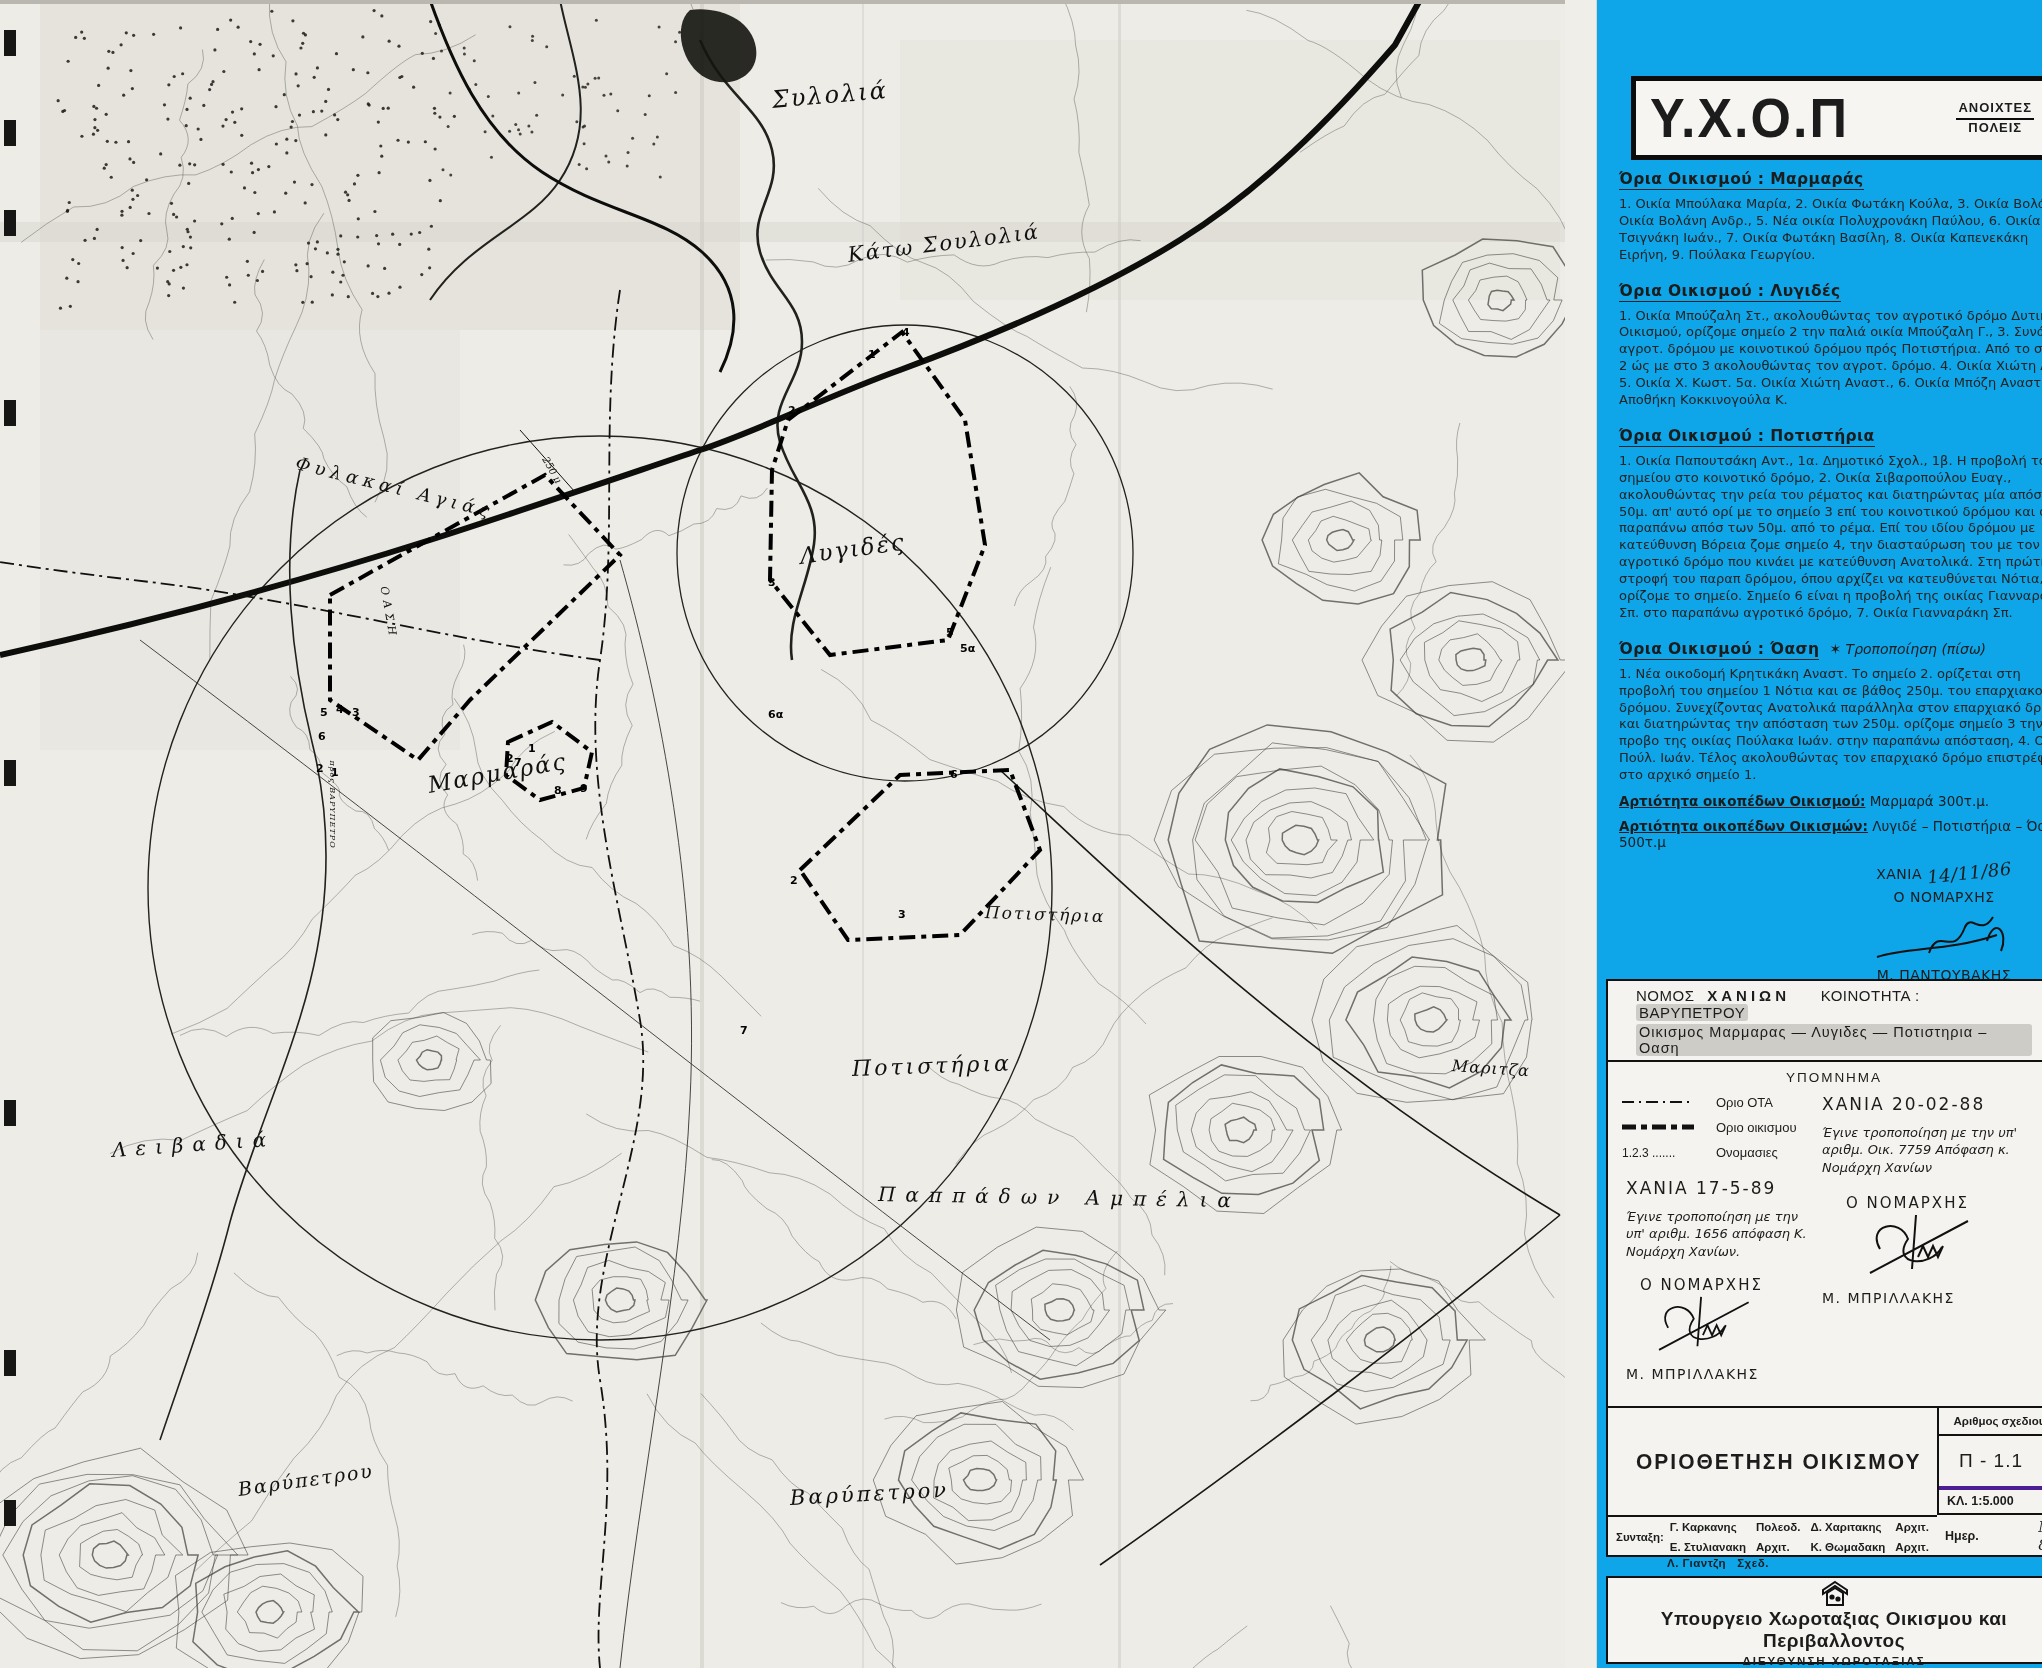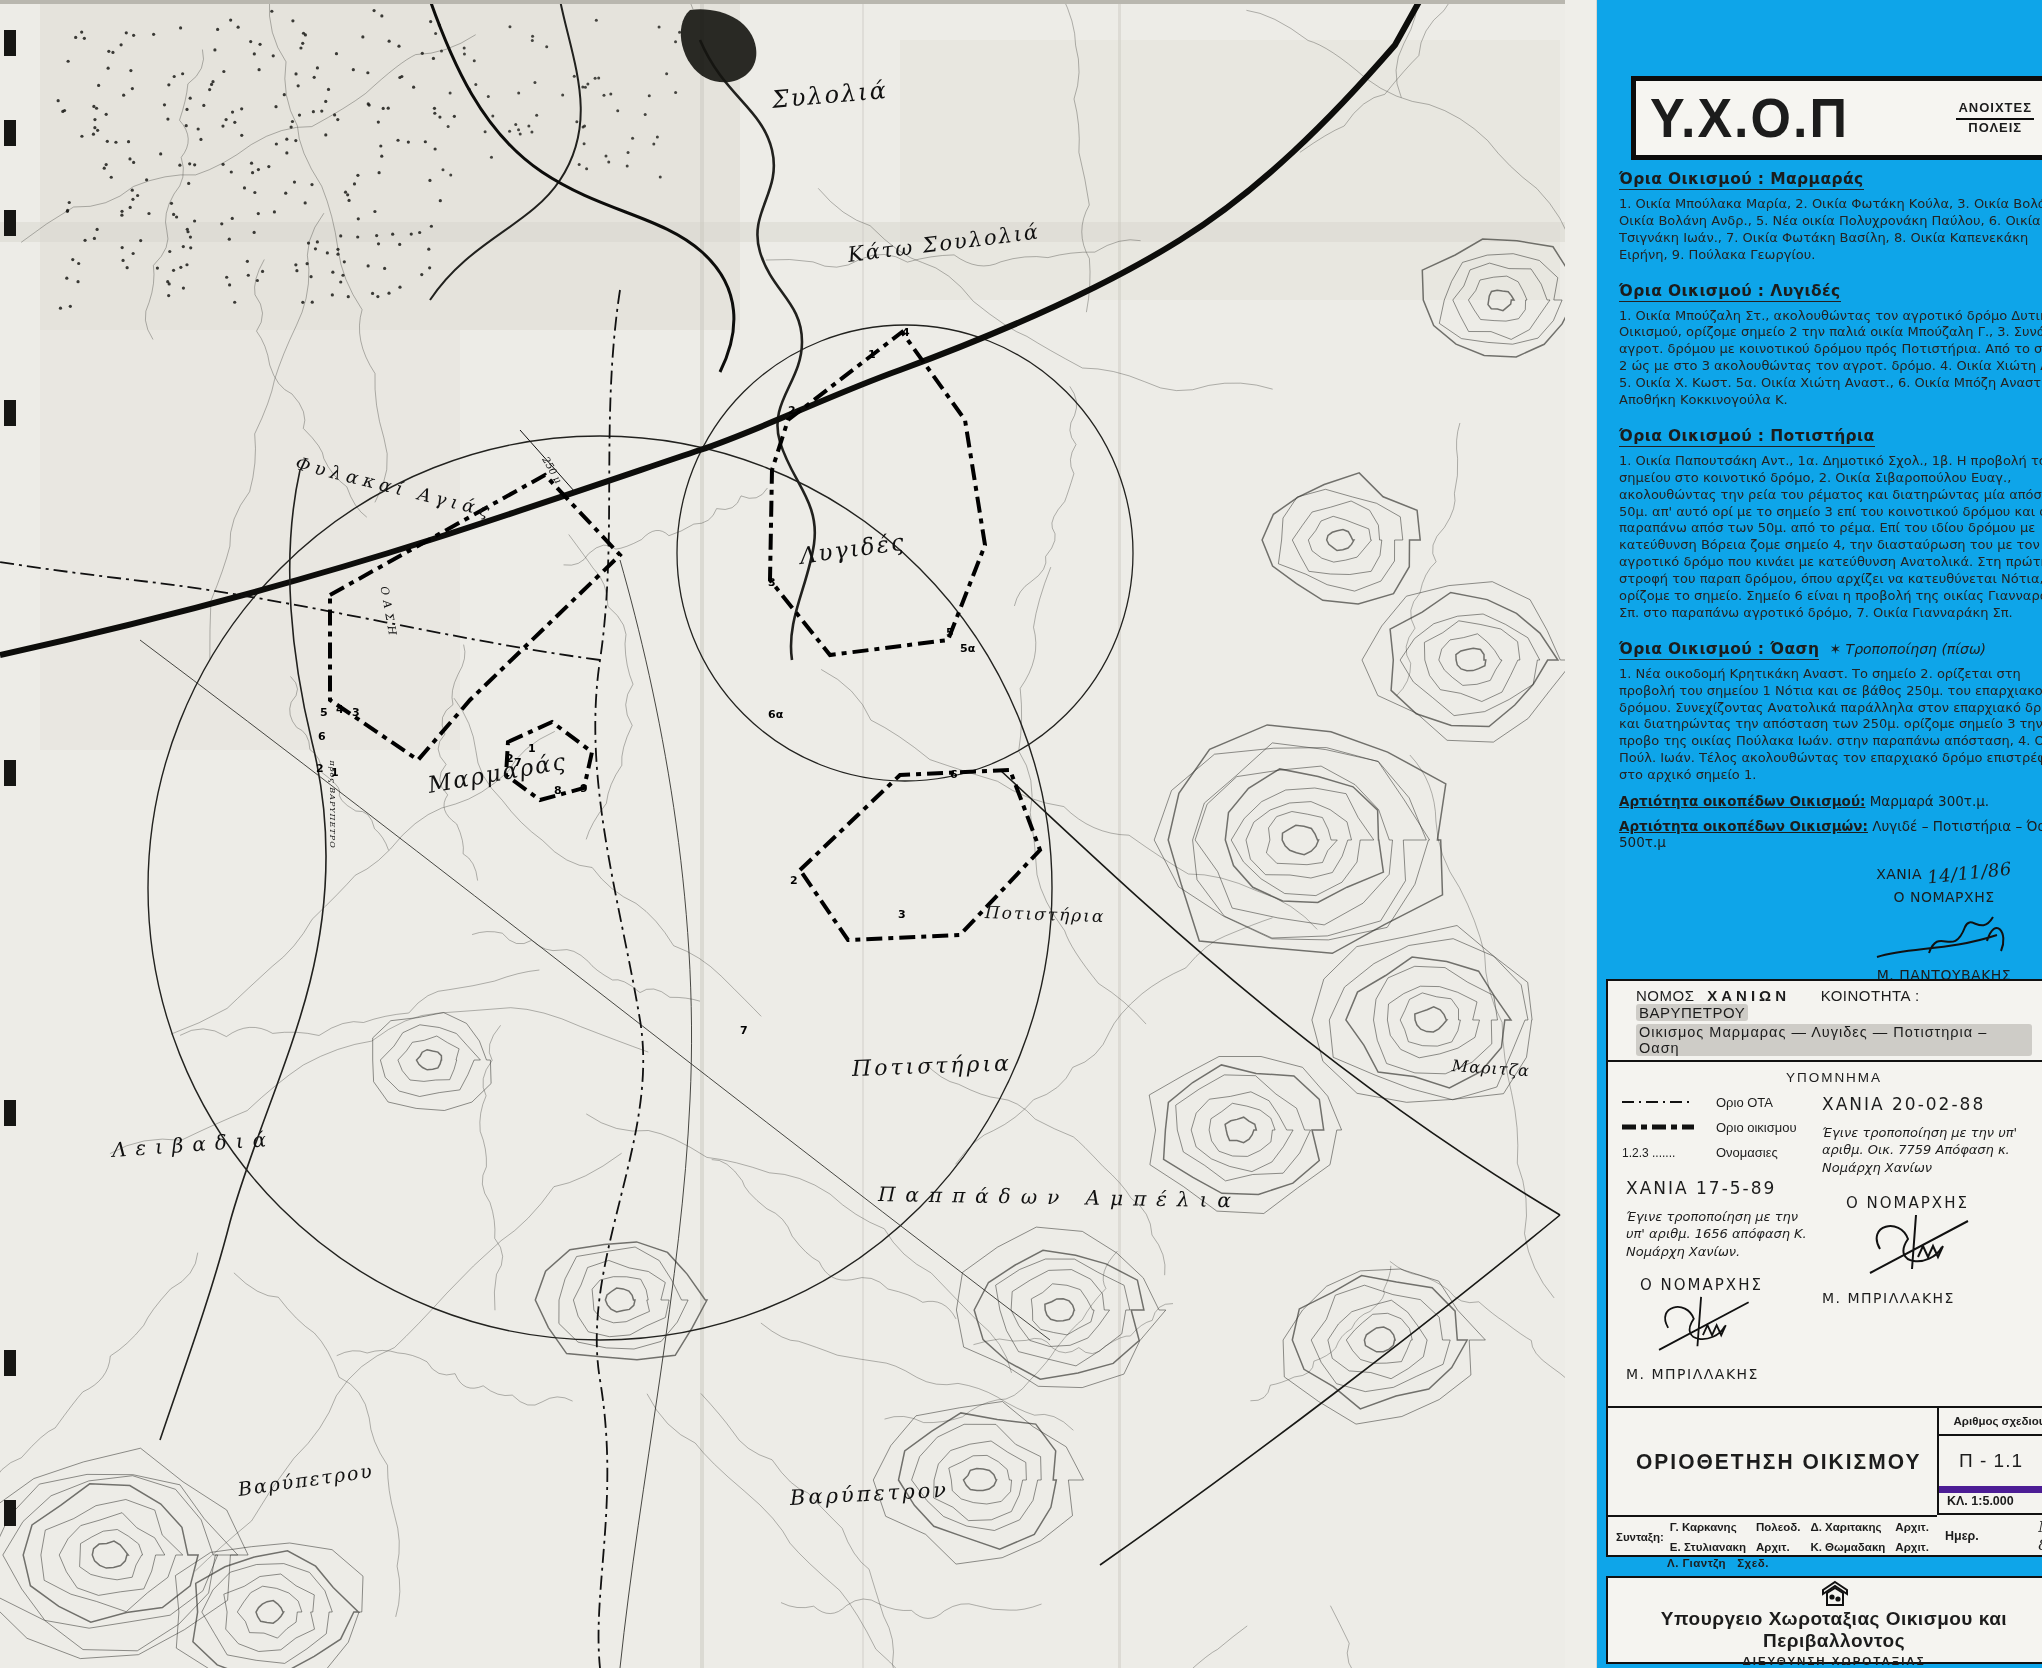--- a/index.html
+++ b/index.html
@@ -52,21 +52,21 @@
   .nom-name{font-size:14px;letter-spacing:1.5px;margin-top:2px;}
   
   #title-block{position:absolute;left:9px;top:1406px;width:452px;height:147px;border:2px solid #111;
                background:#f4f3ef;}
   #tb-main{position:absolute;left:0;top:0;width:329px;height:107px;border-right:2px solid #111;
            display:flex;align-items:center;}
   #tb-title{font-size:21px;letter-spacing:2px;padding-left:28px;font-weight:bold;
             transform:scaleY(1.05);}
   #tb-no-label{position:absolute;left:331px;top:0;width:121px;height:26px;border-bottom:2px solid #111;
                font-size:11.5px;font-weight:bold;display:flex;align-items:center;justify-content:center;}
-  #tb-no{position:absolute;left:331px;top:28px;width:104px;height:50px;border-bottom:7px solid #4c1d95;
+  #tb-no{position:absolute;left:331px;top:28px;width:104px;height:50px;border-bottom:4px solid #4c1d95;
          font-size:19px;display:flex;align-items:center;justify-content:center;letter-spacing:1px;}
   #tb-scale{position:absolute;left:331px;top:80px;width:121px;height:27px;border-bottom:2px solid #111;
             font-size:12.5px;font-weight:bold;display:flex;align-items:center;padding-left:8px;box-sizing:border-box;}
   #tb-date{position:absolute;left:331px;top:109px;width:121px;height:38px;font-size:12.5px;font-weight:bold;
            display:flex;align-items:center;padding-left:6px;box-sizing:border-box;gap:28px;}
   #tb-date .hand{font-family:"DejaVu Serif",serif;font-style:italic;font-size:15px;font-weight:normal;}
   #tb-team{position:absolute;left:0;top:107px;width:329px;height:40px;border-top:2px solid #111;
            display:flex;align-items:center;font-size:11.5px;font-weight:bold;}
   #tb-team .lbl{margin:0 6px 0 8px;}
   #tb-team .grid{display:grid;grid-template-columns:auto auto auto auto;gap:8px 10px;}

